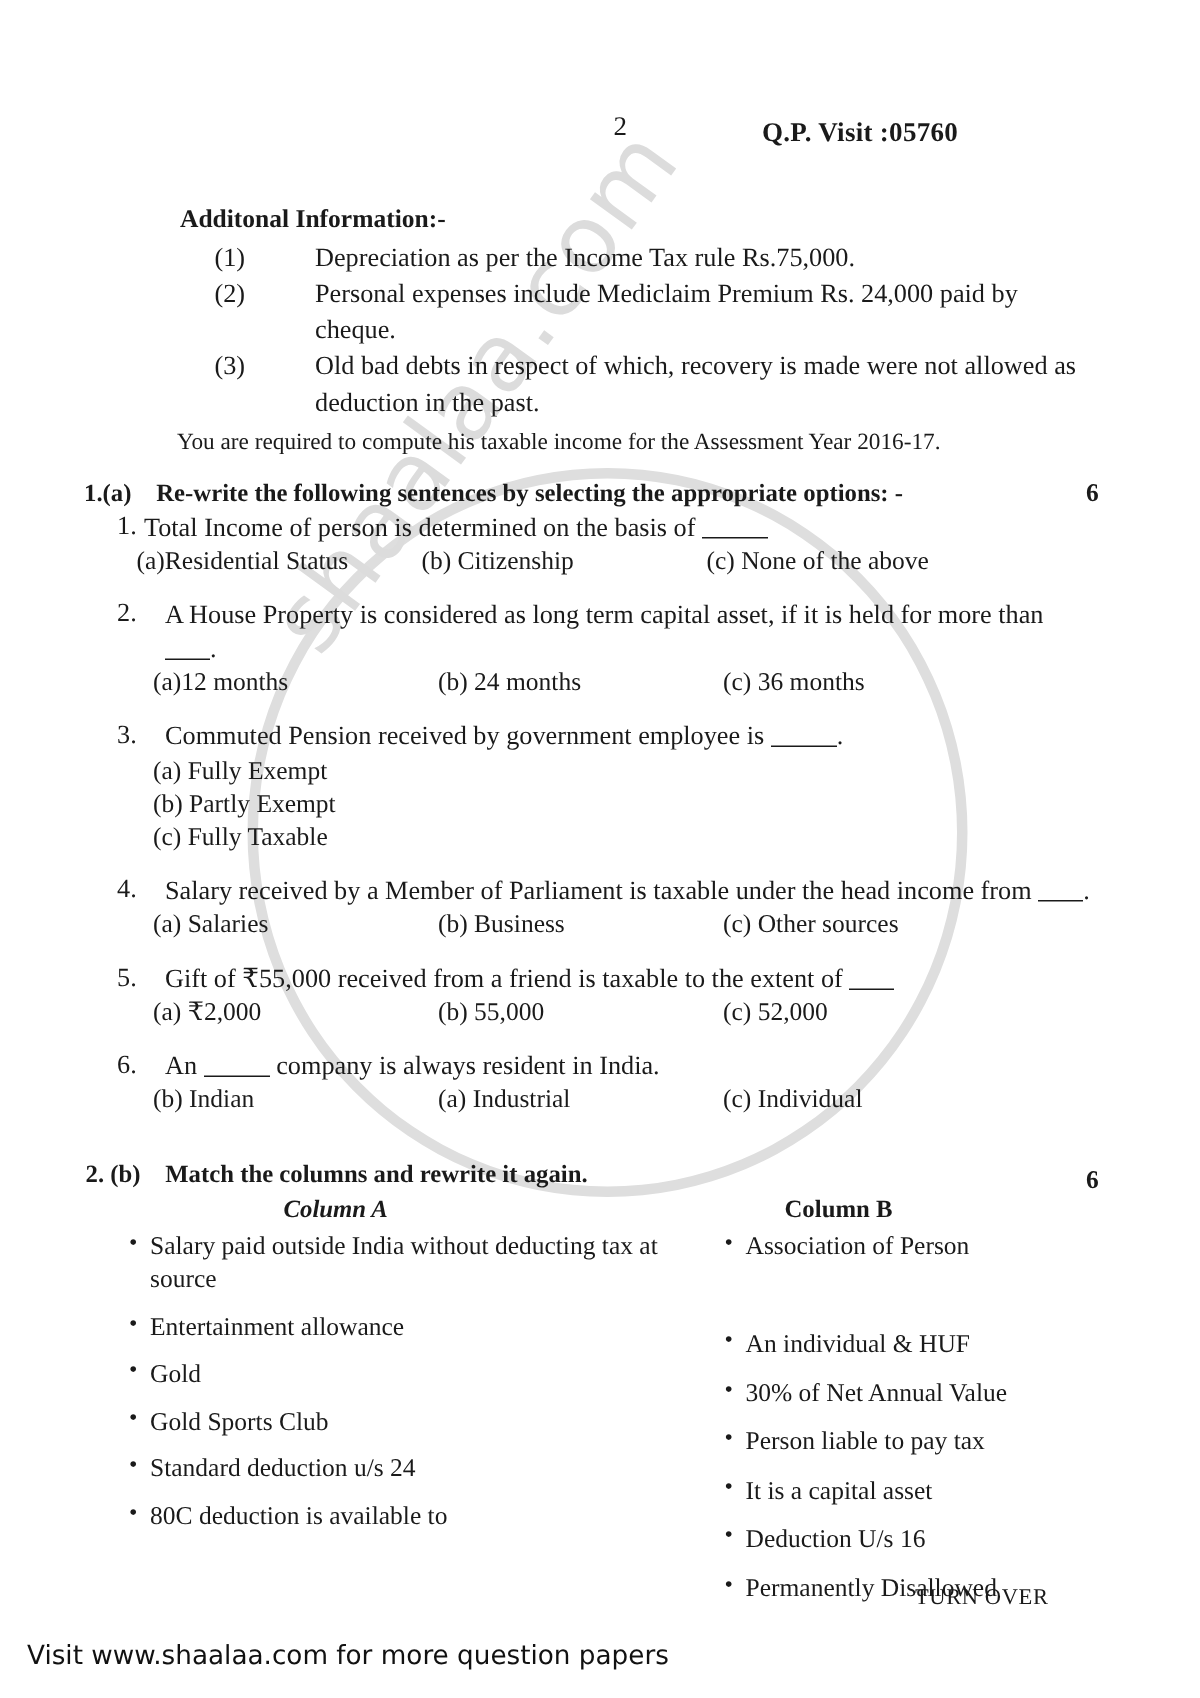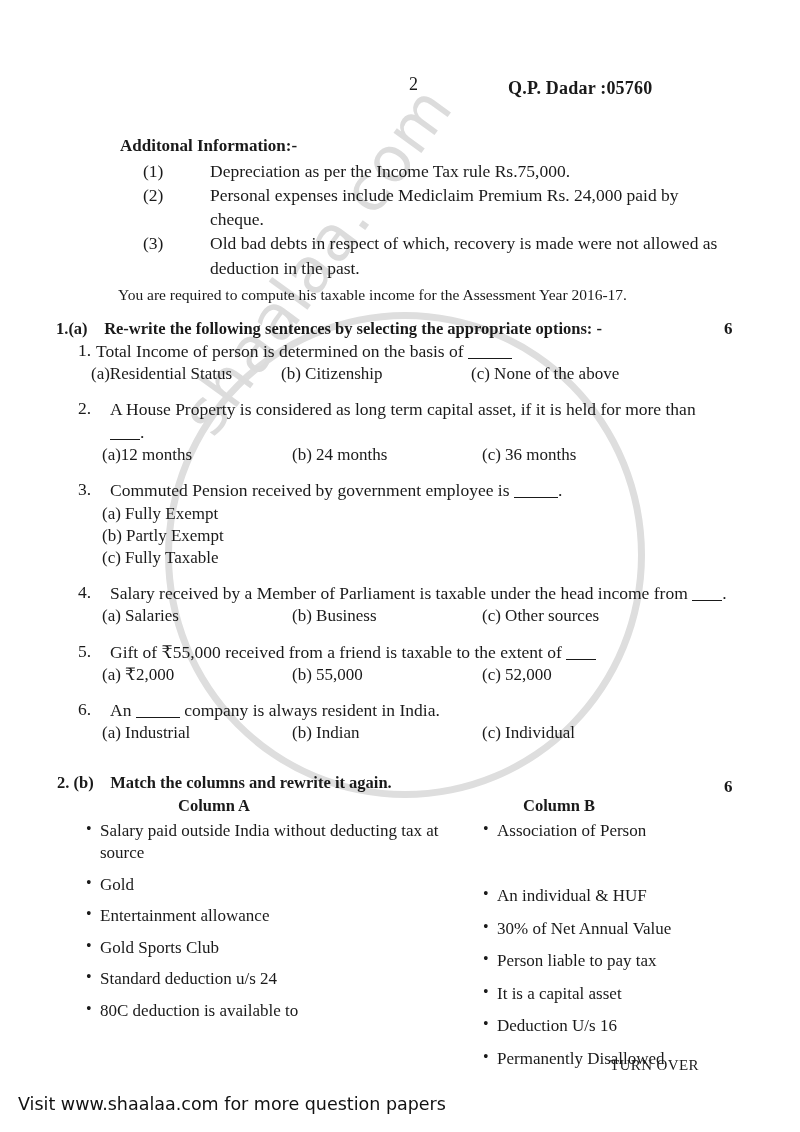--- a/index.html
+++ b/index.html
@@ -145,21 +145,21 @@
     font-weight: bold;
   }
   .col-heads {
     position: absolute;
     top: 796px;
     left: 78px;
     width: 650px;
     font-size: 16.5px;
     font-weight: bold;
   }
-  .col-head-a { position: absolute; left: 100px; }
+  .col-head-a { position: absolute; left: 111px; font-style: italic; }
   .col-head-b { position: absolute; left: 445px; }
 
   .match-cols {
     position: absolute;
     top: 820px;
     left: 86px;
     width: 650px;
   }
   .col {
     position: absolute;
@@ -205,21 +205,21 @@
 <body>
 
 <div class="page">
 
   <div class="watermark"></div>
   <div class="watermark-text">shaalaa.com</div>
 
   <div class="content">
 
     <div class="pg-num">2</div>
-    <div class="qp-code">Q.P. Dadar :05760</div>
+    <div class="qp-code">Q.P. Visit :05760</div>
 
     <div class="addl">
       <div class="addl-title">Additonal Information:-</div>
 
       <div class="addl-row">
         <div class="addl-num">(1)</div>
         <div class="addl-txt">Depreciation as per the Income Tax rule Rs.75,000.</div>
       </div>
       <div class="addl-row">
         <div class="addl-num">(2)</div>
@@ -319,22 +319,22 @@
 
       <div class="mcq">
         <div class="mcq-num">6.</div>
         <div class="mcq-body">
           <div class="mcq-q">
             <span>An</span>
             <span class="blank-m"></span>
             <span>company is always resident in India.</span>
           </div>
           <div class="mcq-opts" style="margin-left:-8px;">
+            <span class="opt" style="width:190px;">(b)  Indian</span>
             <span class="opt" style="width:190px;">(a) Industrial</span>
-            <span class="opt" style="width:190px;">(b)  Indian</span>
             <span class="opt">(c)  Individual</span>
           </div>
         </div>
       </div>
 
     </div>
 
     <div class="sec2b-head">
       <span>2. (b)</span>
       &nbsp;&nbsp;
@@ -344,22 +344,22 @@
 
     <div class="col-heads">
       <span class="col-head-a">Column A</span>
       <span class="col-head-b">Column B</span>
     </div>
 
     <div class="match-cols">
 
       <div class="col col-a">
         <div class="bullet-item">Salary paid outside India without deducting tax at source</div>
+        <div class="bullet-item">Entertainment allowance</div>
         <div class="bullet-item">Gold</div>
-        <div class="bullet-item">Entertainment allowance</div>
         <div class="bullet-item">Gold Sports Club</div>
         <div class="bullet-item">Standard deduction u/s 24</div>
         <div class="bullet-item">80C deduction is available to</div>
       </div>
 
       <div class="col col-b">
         <div class="bullet-item">Association of Person</div>
         <div class="bullet-item">An individual &amp; HUF</div>
         <div class="bullet-item">30% of Net Annual Value</div>
         <div class="bullet-item">Person liable to pay tax</div>

